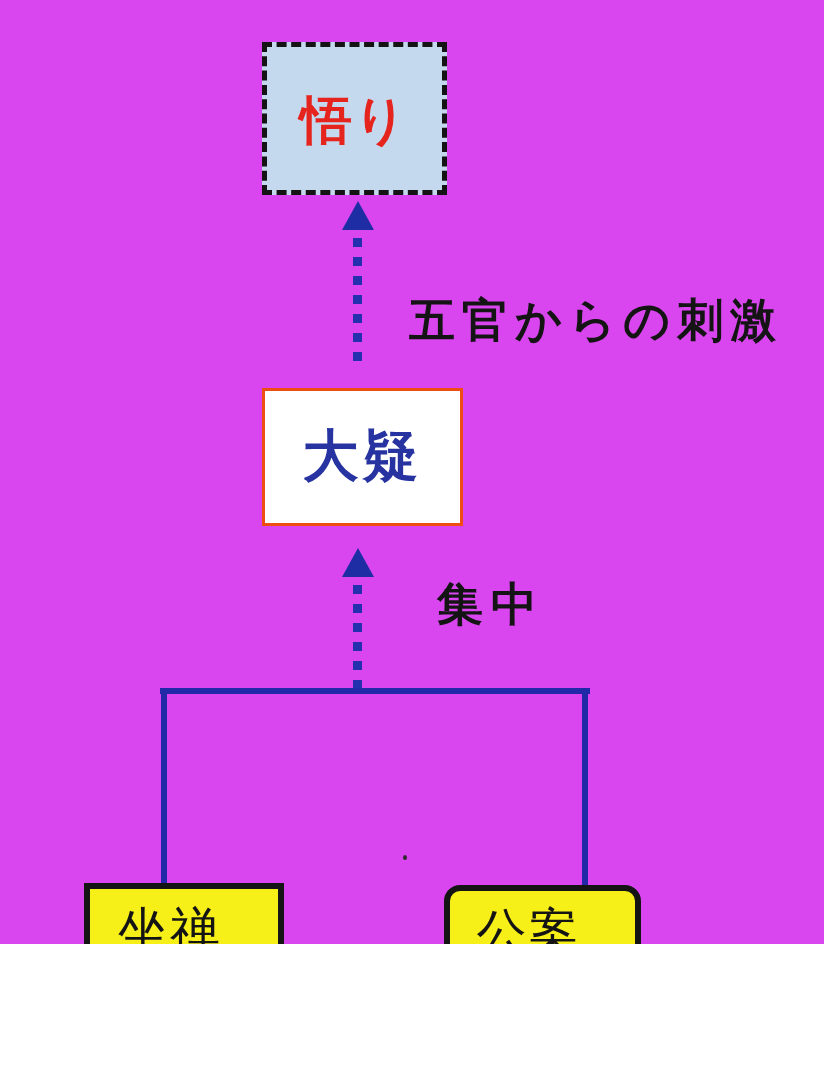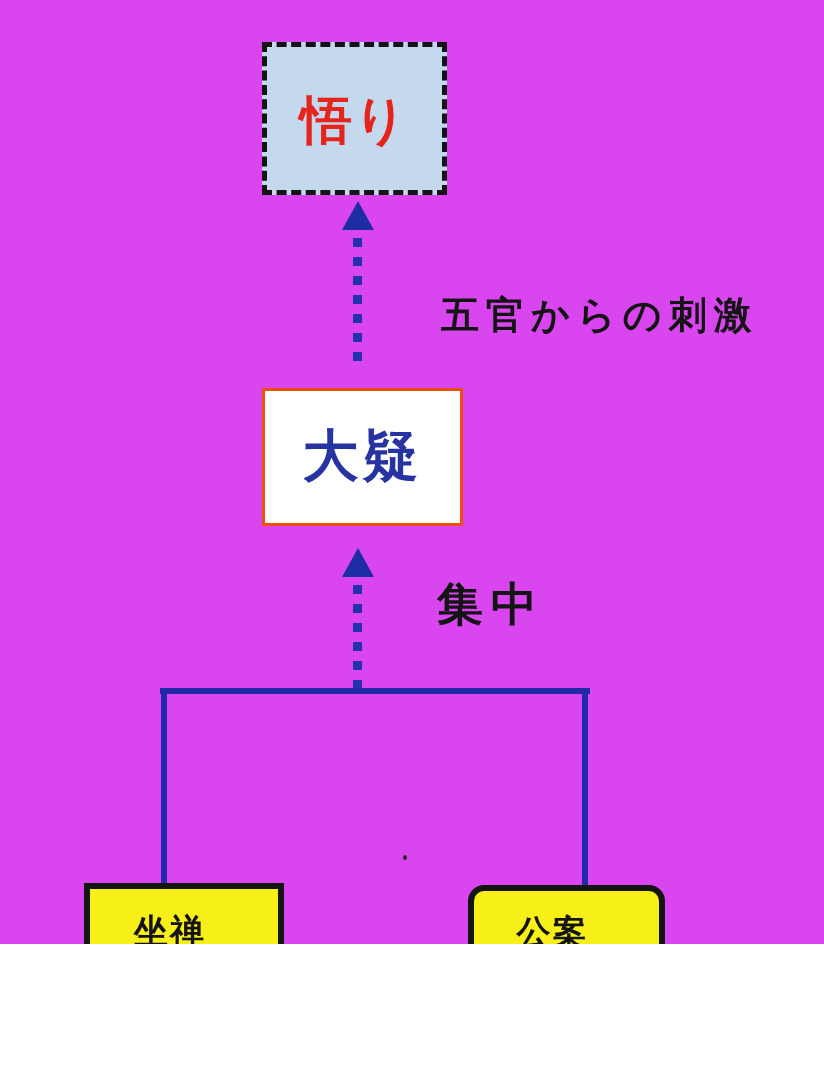--- a/index.html
+++ b/index.html
@@ -54,22 +54,22 @@
   .dotted-line-1 { left: 353px; top: 238px; height: 124px; }
   .dotted-line-2 { left: 353px; top: 585px; height: 103px; }
 
   
   .flow-label {
     color: #141414;
     font-weight: 900;
     white-space: nowrap;
   }
   .stimulus-label {
-    left: 441px; top: 290px;
-    font-size: 38px;
+    left: 409px; top: 290px;
+    font-size: 46px;
     letter-spacing: 7px;
   }
   .concentration-label {
     left: 437px; top: 574px;
     font-size: 46px;
     letter-spacing: 8px;
     text-align: right;
   }
 
   
@@ -102,25 +102,25 @@
     border-radius: 50%;
   }
 
   
   .yellow-box {
     background: #f7ef18;
     border: 6px solid #141414;
     display: flex; align-items: center; justify-content: center;
   }
   .zazen-box { left: 84px;  top: 883px; width: 188px; height: 105px; }
-  .koan-box  { left: 468px; top: 885px; width: 185px; height: 103px; border-radius: 16px; }
+  .koan-box  { left: 444px; top: 885px; width: 185px; height: 103px; border-radius: 16px; }
   .yellow-box-text {
     color: #141414;
-    font-size: 34px;
-    font-weight: 700;
+    font-size: 50px;
+    font-weight: 400;
     letter-spacing: 2px;
     white-space: nowrap;
     transform: translate(-14px, -10px);
   }
 </style>
 </head>
 <body>
 
 <div id="canvas">
 

